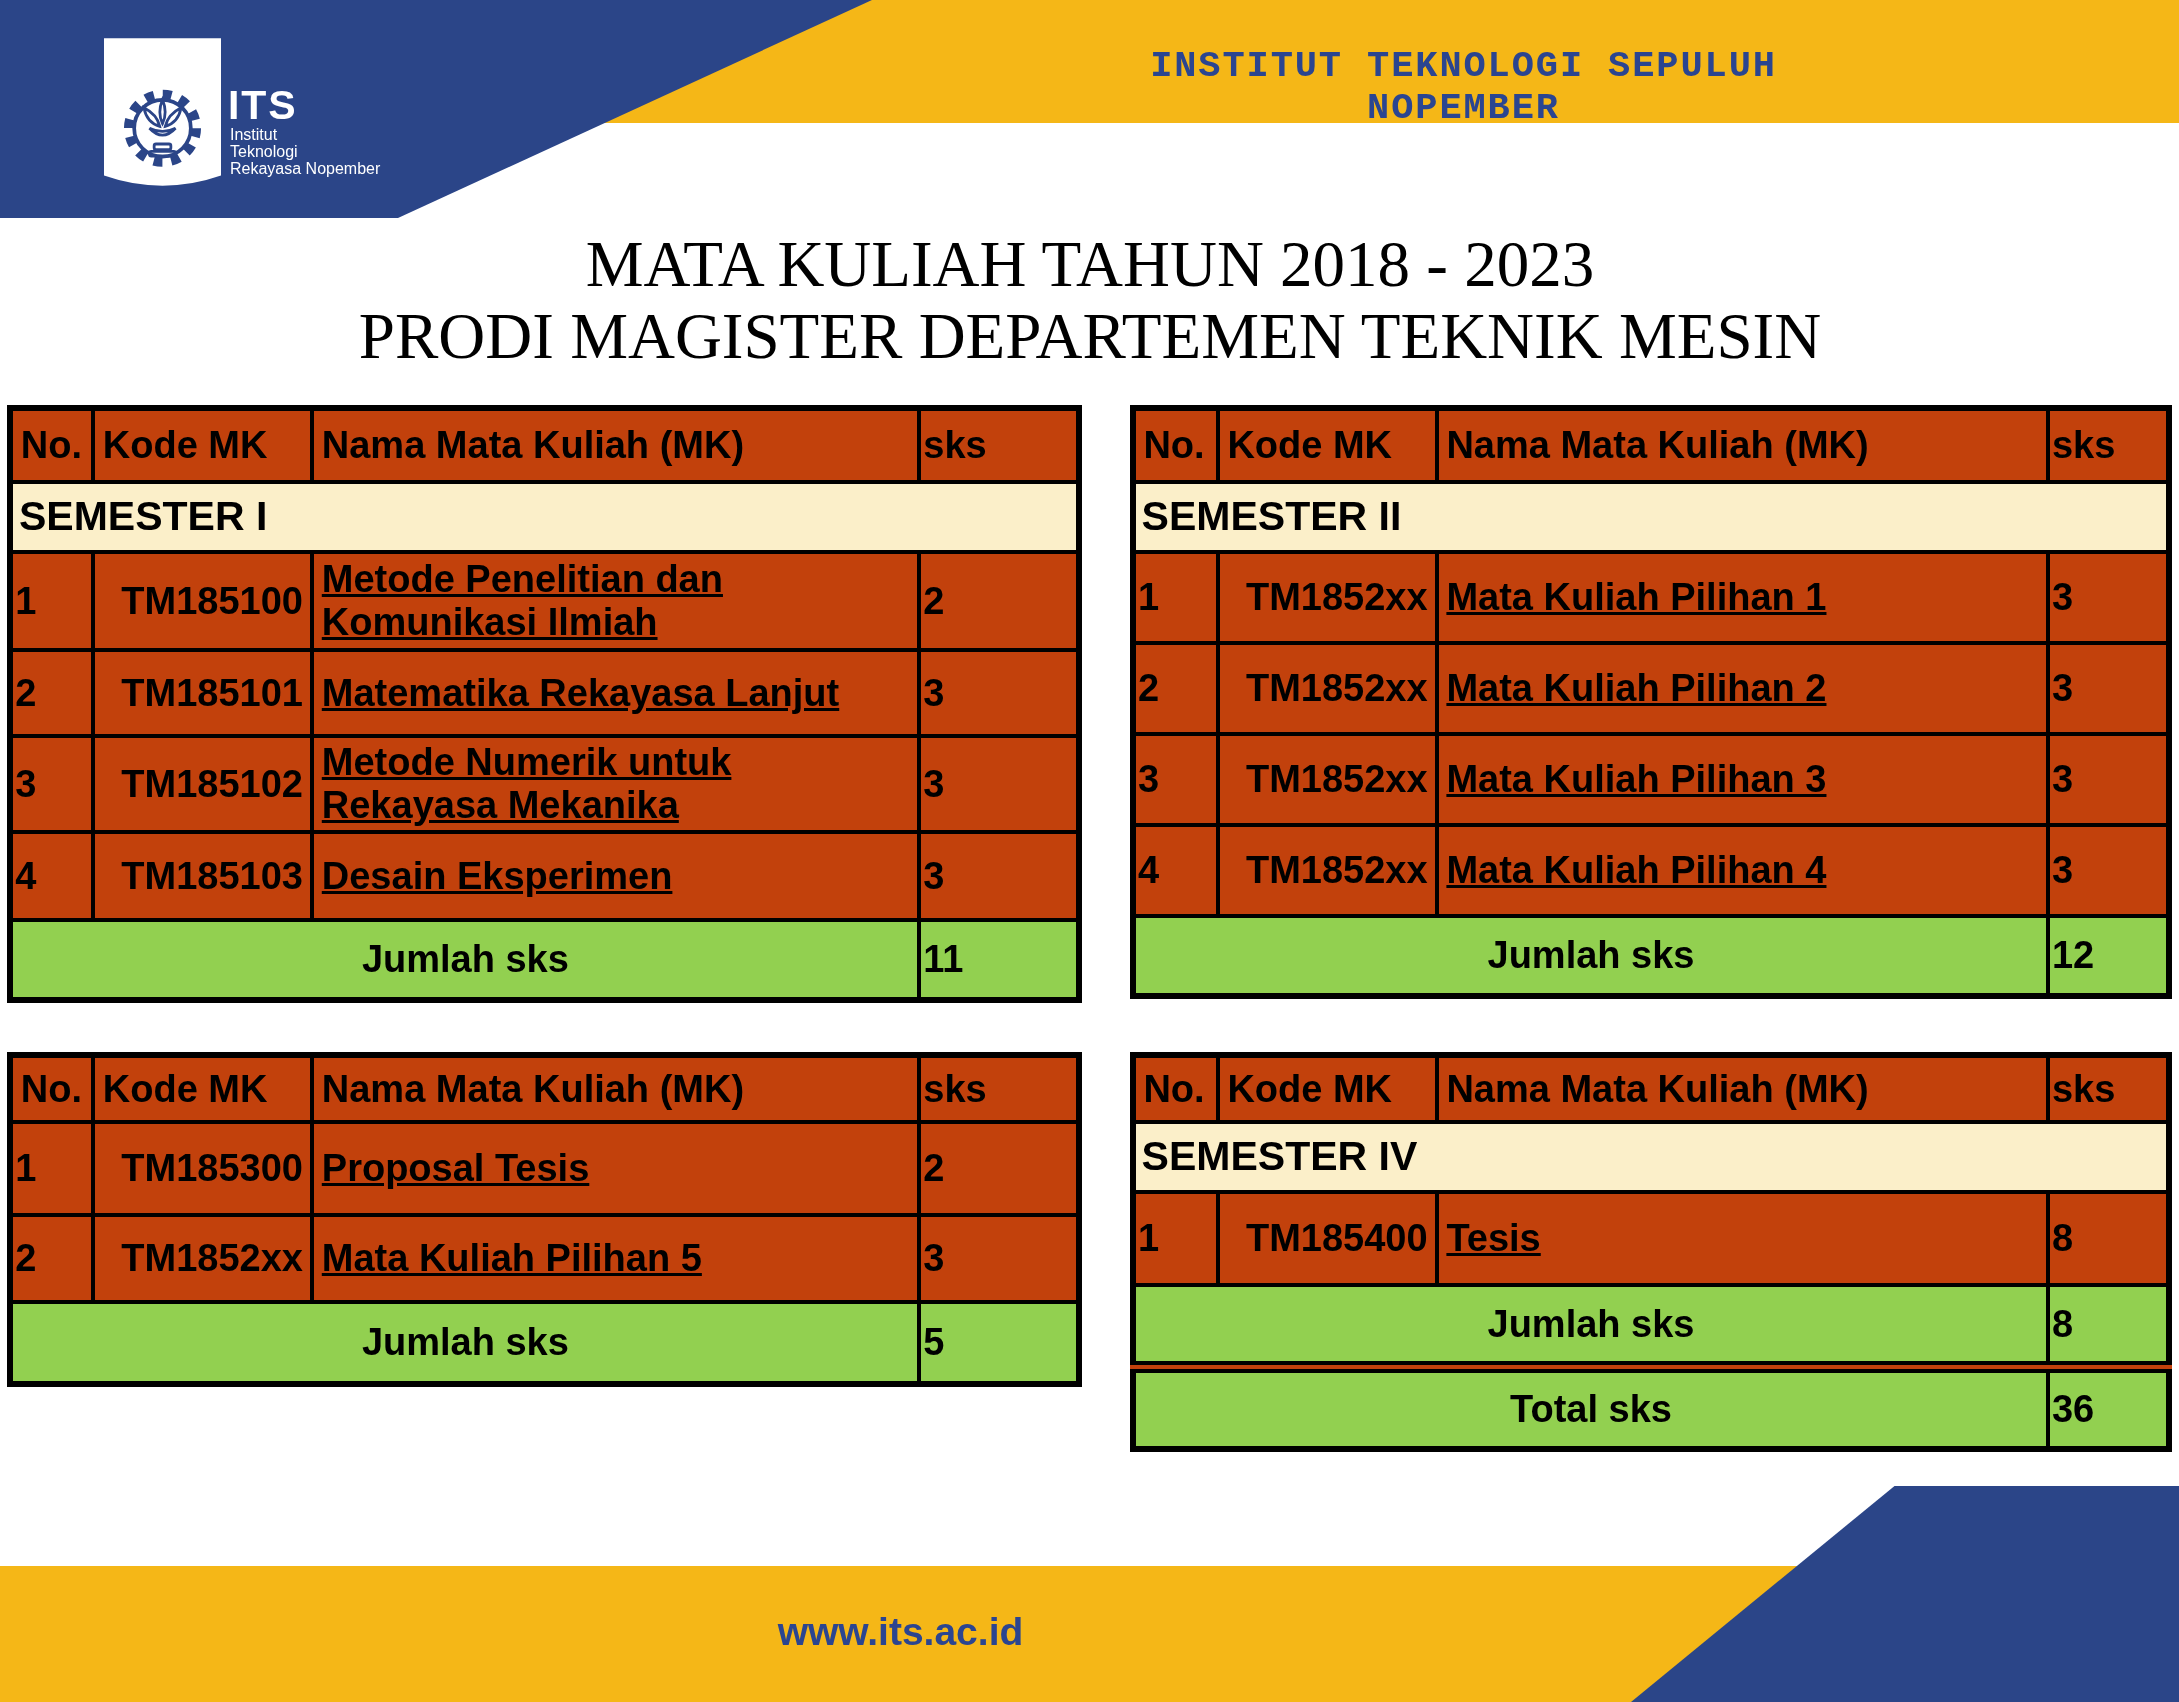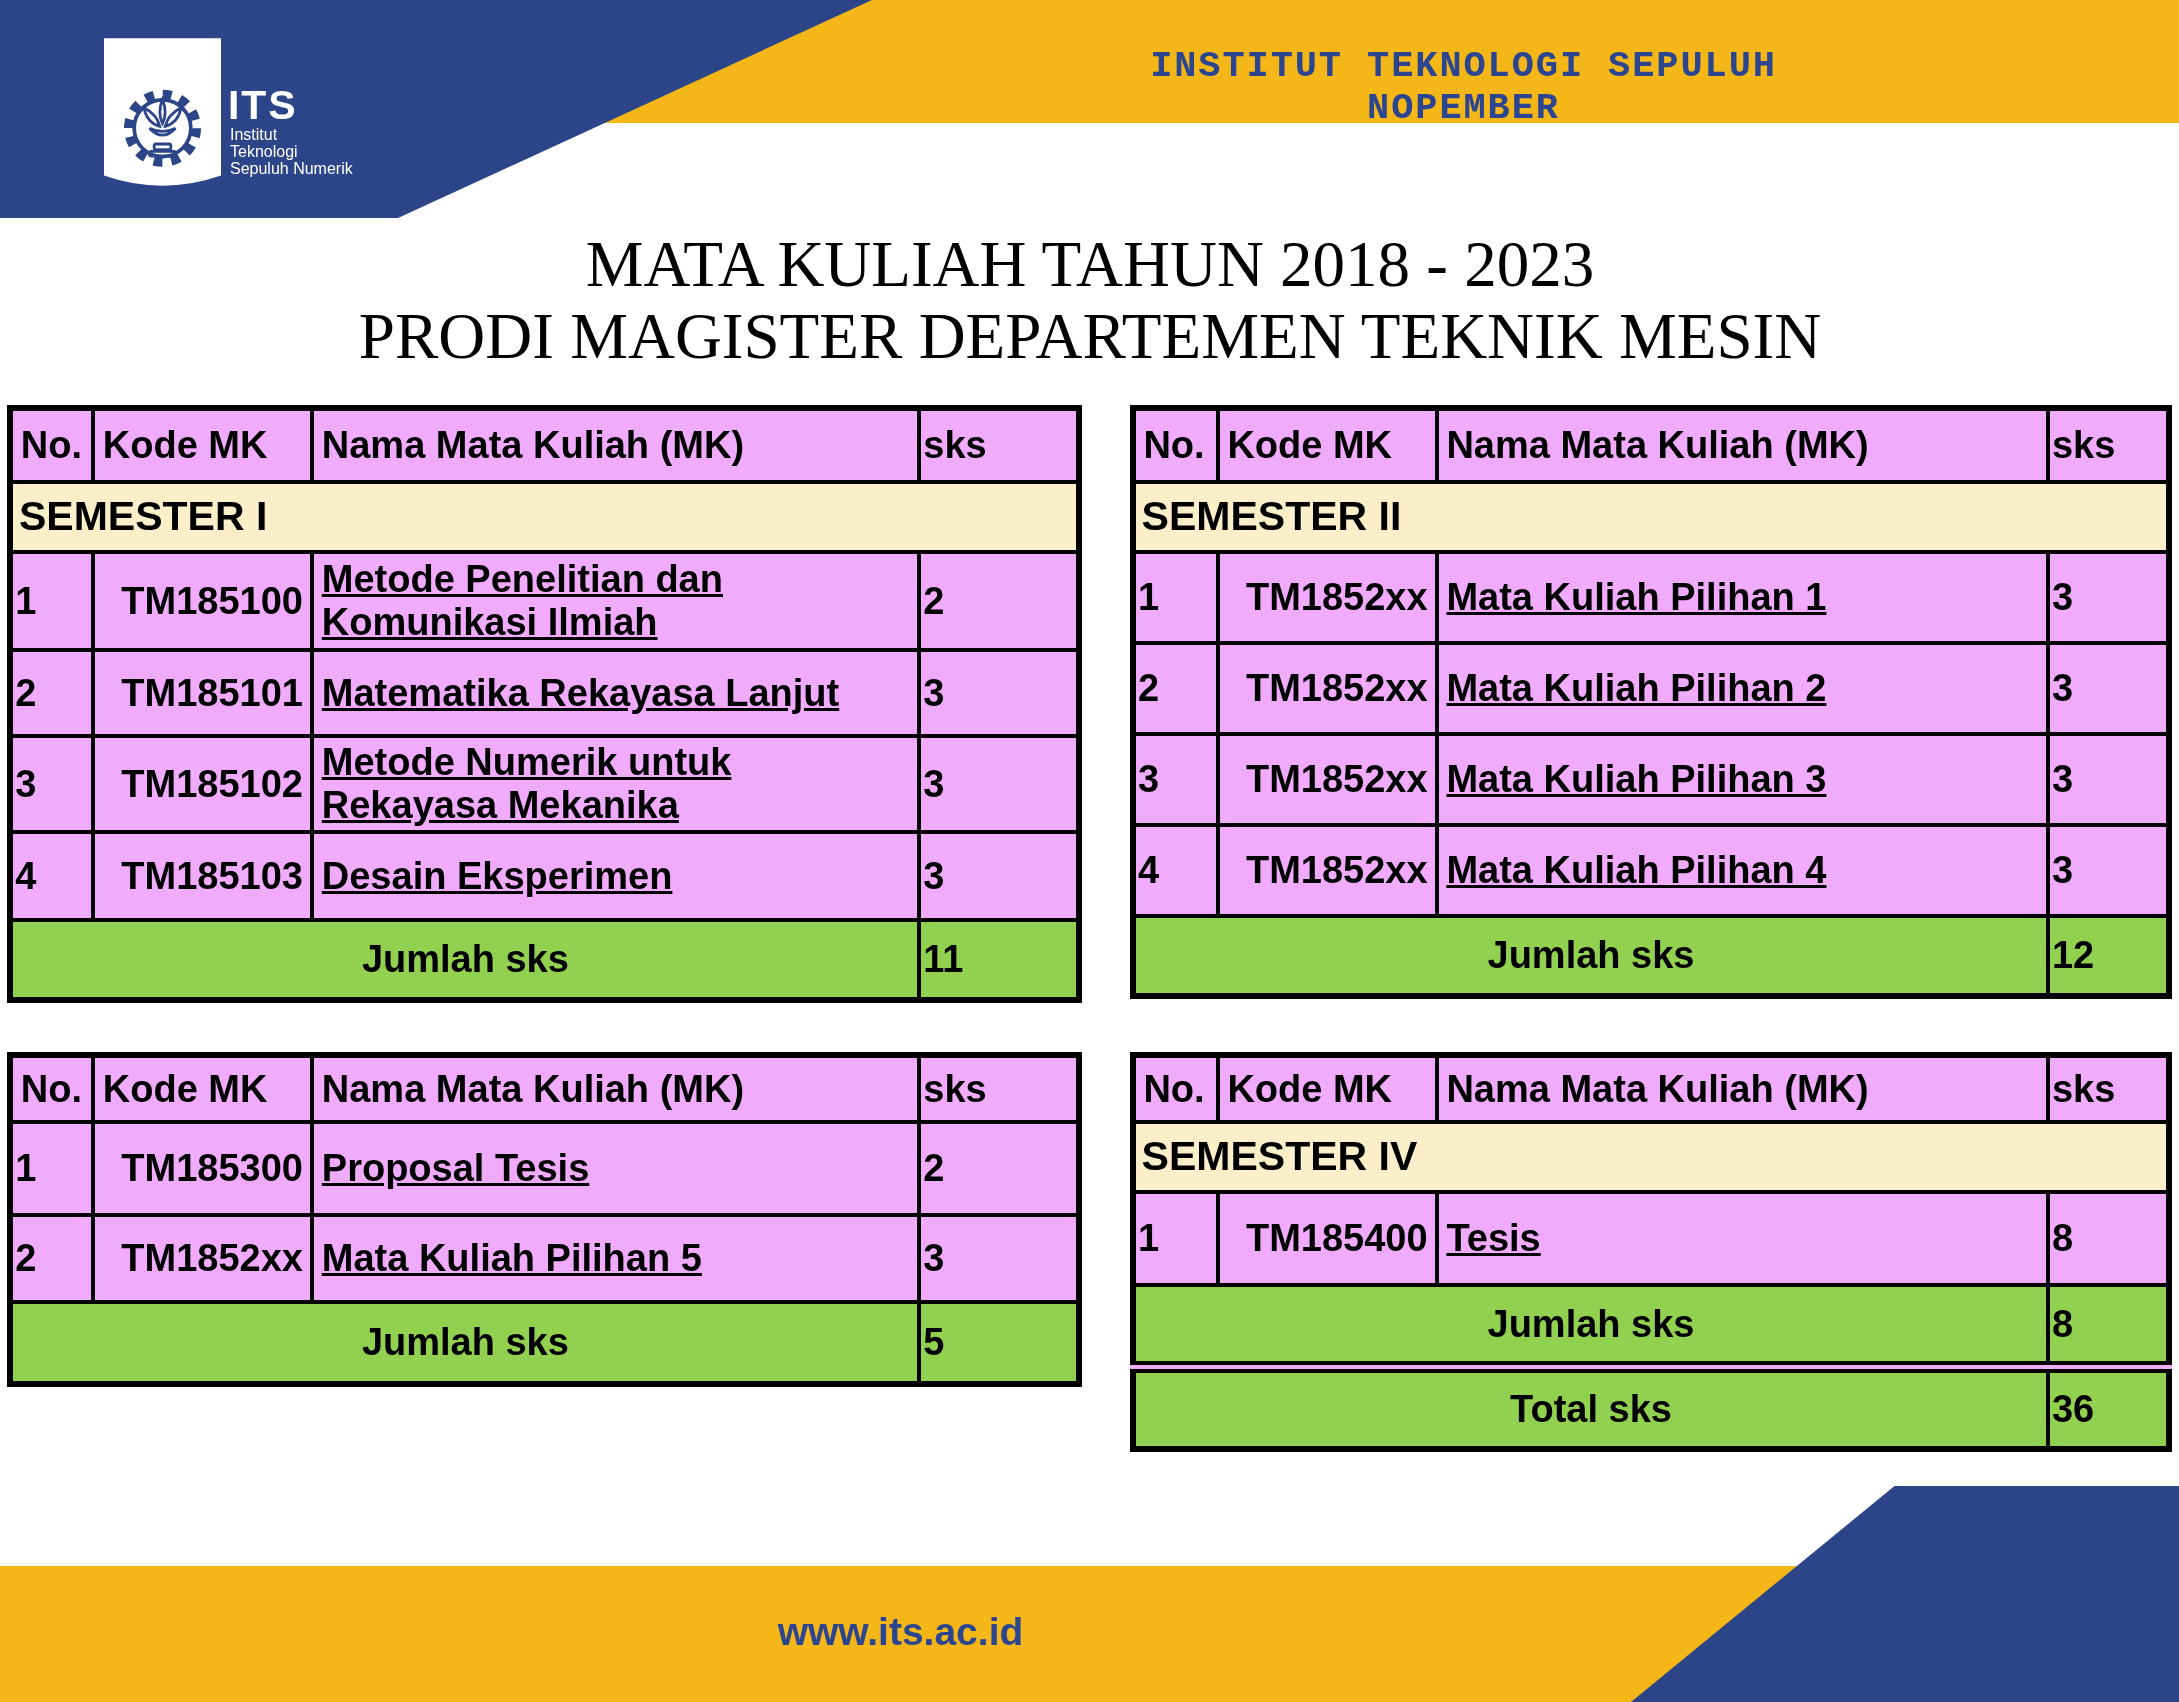--- a/index.html
+++ b/index.html
@@ -17,21 +17,21 @@
     clip-path:polygon(0 0,872px 0,398px 218px,0 218px);}
   .institute-name{position:absolute;top:45px;left:1046px;width:835px;text-align:center;
     font-size:37px;font-weight:bold;letter-spacing:1.9px;color:var(--textnavy);font-family:Liberation Mono, monospace;}
   .badge{position:absolute;left:104px;top:38px;}
   .logo-wordmark{position:absolute;left:228px;top:82px;color:#fff;font-size:41px;font-weight:bold;letter-spacing:1.9px;}
   .logo-sub{position:absolute;left:230px;top:126px;color:#fff;font-size:16px;line-height:17px;font-weight:400;}
   
   .title{position:absolute;left:0;top:228px;width:2180px;text-align:center;color:#000;
     font-family:"Liberation Serif", serif;font-weight:normal;font-size:65px;line-height:72px;}
   
-  table.mk{position:absolute;border-collapse:collapse;table-layout:fixed;background:#f0abfc;
+  table.mk{position:absolute;border-collapse:collapse;table-layout:fixed;background:#c2410c;
     border:6.5px solid #000;font-weight:bold;font-size:38px;color:#000;}
   table.mk td,table.mk th{border:4.6px solid #000;padding:0 7.4px;vertical-align:middle;line-height:1.12;overflow:hidden;}
   table.mk th{text-align:left;font-size:38px;}
   table.mk th.c, table.mk td.c{text-align:left;padding:0 1.9px;}
   tr.sem td{background:var(--cream);font-size:41px;text-align:left;padding-left:5.6px;}
   tr.sum td{background:var(--green);text-align:center;}
   tr.grand td{background:var(--green);text-align:center;border-top:12px double #000;}
   td.nm{text-align:left;text-decoration:underline;}
   td.kd{text-align:right;}
   #t1{left:7.4px;top:405px;width:1069px;}
@@ -63,21 +63,21 @@
       <path d="M66 95 Q80 91 83 75 Q69 82 66 95 Z" stroke-width="3"></path>
       <path d="M49 97 Q63 112 77 97 Q63 104 49 97 Z" stroke-width="3"></path>
       <rect x="54" y="114" width="18" height="6" rx="2" stroke-width="3"></rect>
       <rect x="49" y="122" width="28" height="5" rx="2" stroke-width="3"></rect>
     </g>
   </svg>
   <div class="logo-wordmark">ITS</div>
   <div class="logo-sub">
     <div>Institut</div>
     <div>Teknologi</div>
-    <div>Sepuluh Numerik</div>
+    <div>Rekayasa Nopember</div>
   </div>
   <div class="institute-name">INSTITUT TEKNOLOGI SEPULUH NOPEMBER</div>
 
   <div class="title">
     <div>MATA KULIAH TAHUN 2018 - 2023</div>
     <div>PRODI MAGISTER DEPARTEMEN TEKNIK MESIN</div>
   </div>
 
   <table class="mk" id="t1">
     <colgroup>

